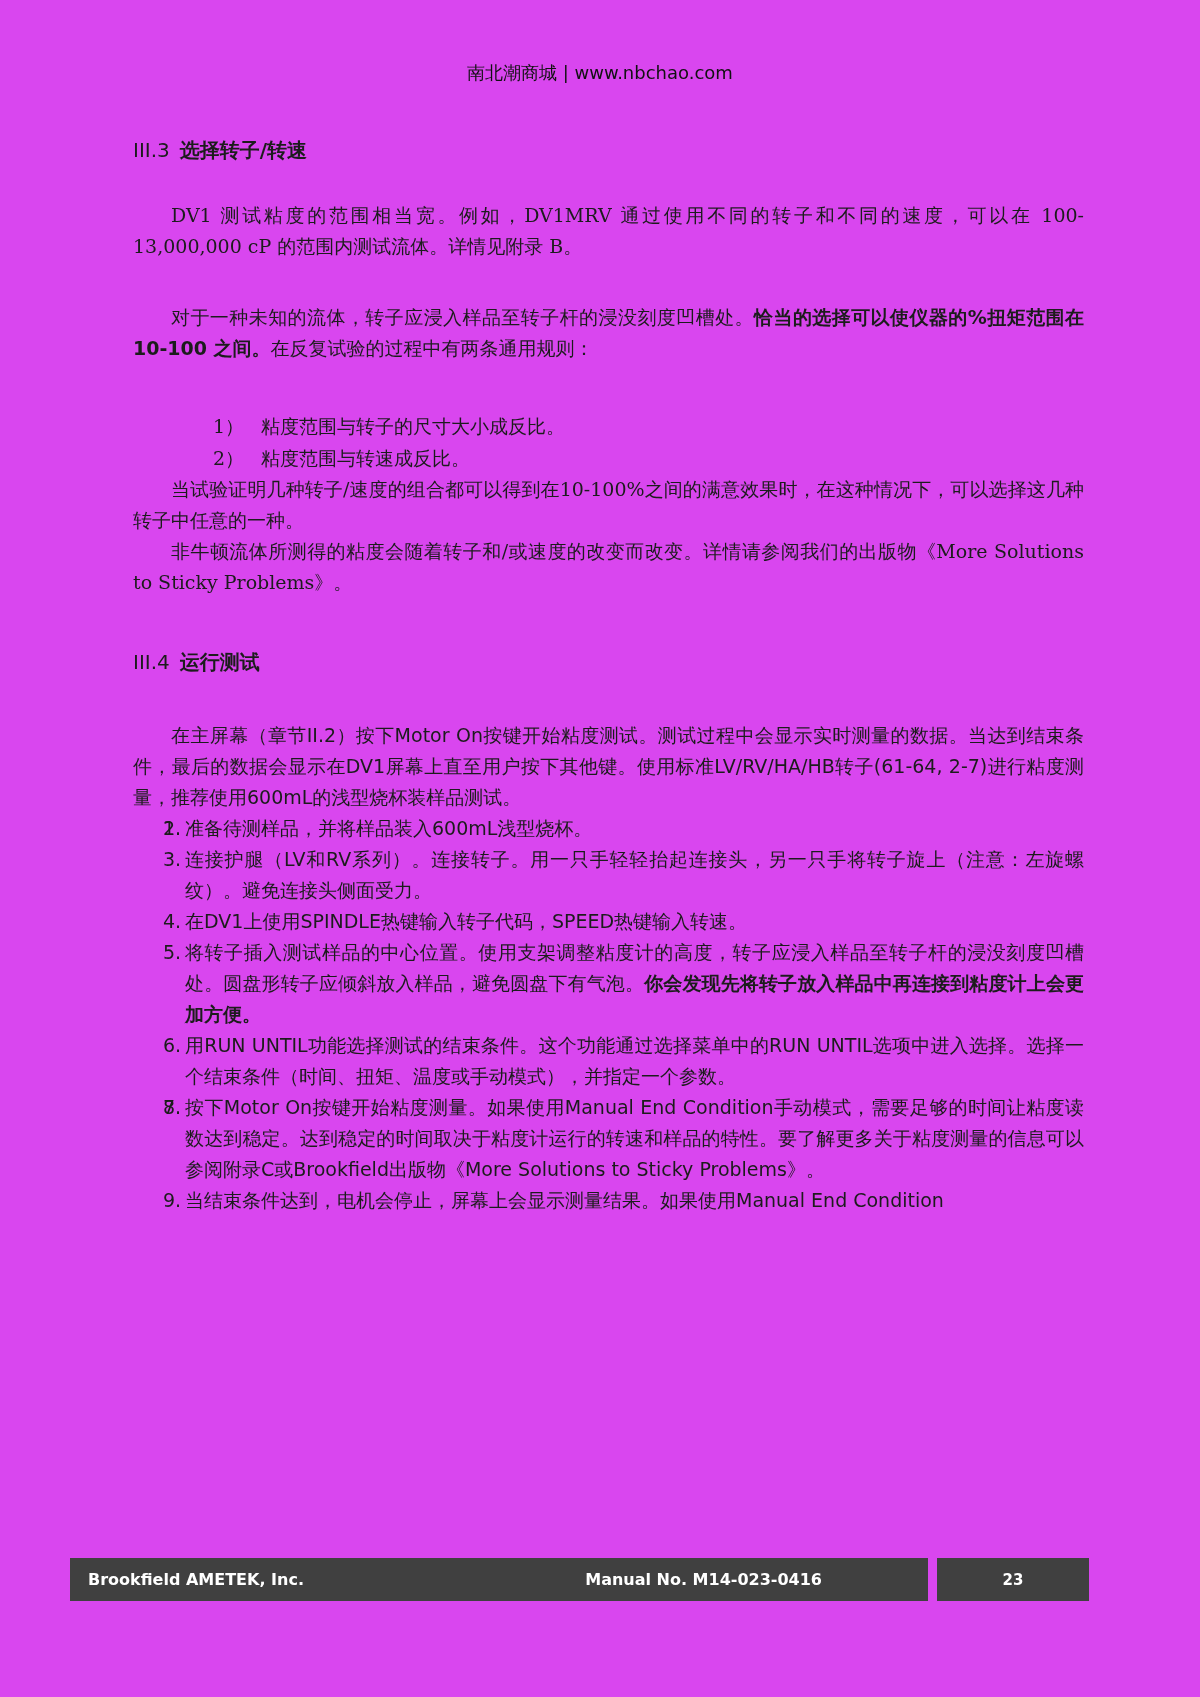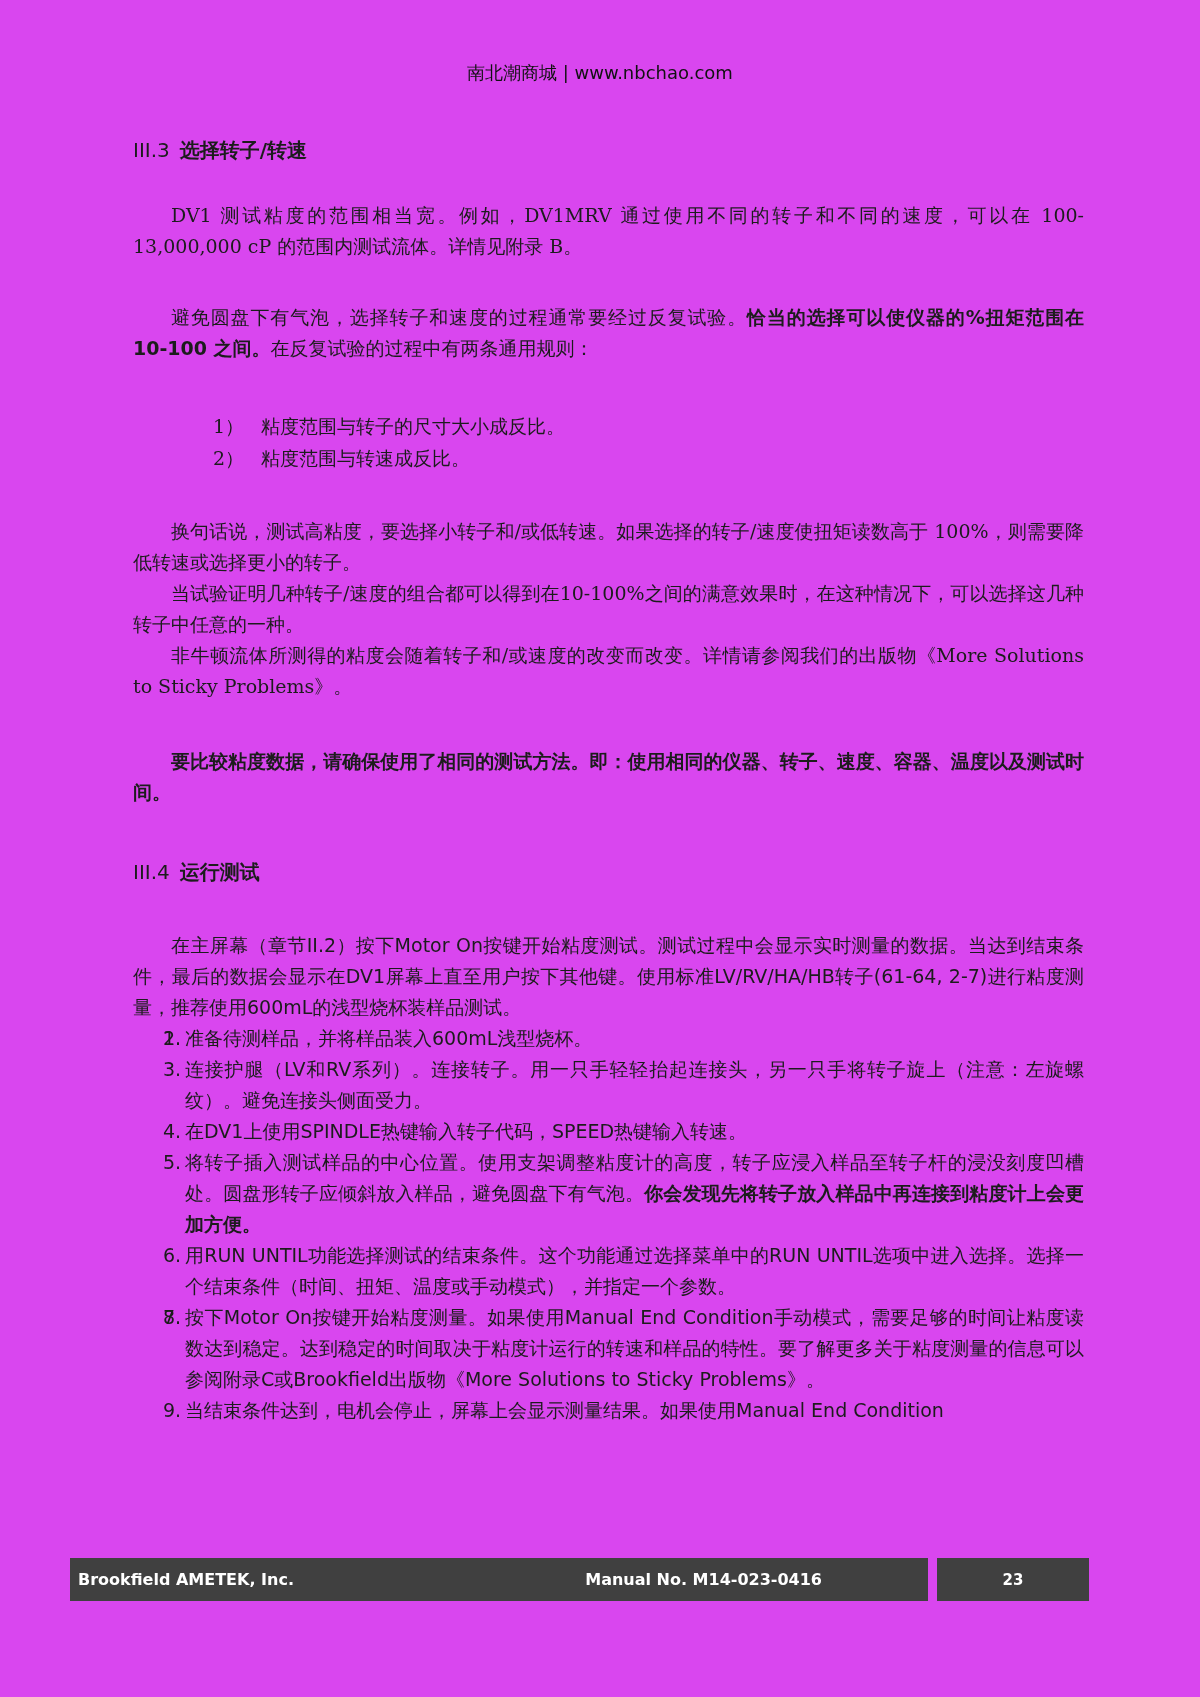--- a/index.html
+++ b/index.html
@@ -81,21 +81,21 @@
     position: absolute;
     left: 70px;
     top: 0;
     width: 858px;
     height: 43px;
     background: #404040;
     color: #ffffff;
     display: flex;
     align-items: center;
     justify-content: space-between;
-    padding-left: 8px;
+    padding-left: 18px;
     padding-right: 106px;
   }
   .footer .bar-main .company { font-size: 16px; font-weight: 600; }
   .footer .bar-main .manual-no { font-size: 16px; font-weight: 700; margin-left: 27px; }
   .footer .bar-page {
     position: absolute;
     left: 937px;
     top: 0;
     width: 152px;
     height: 43px;
@@ -116,38 +116,36 @@
   <div class="doc-header">南北潮商城 | www.nbchao.com</div>
 
   <div class="content">
 
     <div class="section-heading">
       <span class="sec-num">III.3</span><span class="sec-title">选择转子/转速</span>
     </div>
 
     <p class="body indent mt-p1">DV1 测试粘度的范围相当宽。例如，DV1MRV 通过使用不同的转子和不同的速度，可以在 100-13,000,000 cP 的范围内测试流体。详情见附录 B。</p>
 
-    <p class="body indent mt-p2"><span>避免圆盘下有气泡，选择转子和速度的过程通常要经过反复试验。</span><span class="bold-run">恰当的选择可以使仪器的%扭矩范围在 10-100 之间。</span><span>在反复试验的过程中有两条通用规则：</span></p>
+    <p class="body indent mt-p2"><span>对于一种未知的流体，转子应浸入样品至转子杆的浸没刻度凹槽处。</span><span class="bold-run">恰当的选择可以使仪器的%扭矩范围在 10-100 之间。</span><span>在反复试验的过程中有两条通用规则：</span></p>
 
     <ul class="rules">
       <li>
         <span class="rule-num">1）</span>
         <span>粘度范围与转子的尺寸大小成反比。</span>
       </li>
       <li>
         <span class="rule-num">2）</span>
         <span>粘度范围与转速成反比。</span>
       </li>
     </ul>
 
-    <p class="body indent mt-p3">换句话说，测试高粘度，要选择小转子和/或低转速。如果选择的转子/速度使扭矩读数高于 100%，则需要降低转速或选择更小的转子。</p>
     <p class="body indent">当试验证明几种转子/速度的组合都可以得到在10-100%之间的满意效果时，在这种情况下，可以选择这几种转子中任意的一种。</p>
     <p class="body indent">非牛顿流体所测得的粘度会随着转子和/或速度的改变而改变。详情请参阅我们的出版物《More Solutions to Sticky Problems》。</p>
 
-    <p class="body sans indent mt-p6 bold-run">要比较粘度数据，请确保使用了相同的测试方法。即：使用相同的仪器、转子、速度、容器、温度以及测试时间。</p>
 
     <div class="section-heading">
       <span class="sec-num">III.4</span><span class="sec-title">运行测试</span>
     </div>
 
     <p class="body sans indent mt-s34p1">在主屏幕（章节II.2）按下Motor On按键开始粘度测试。测试过程中会显示实时测量的数据。当达到结束条件，最后的数据会显示在DV1屏幕上直至用户按下其他键。使用标准LV/RV/HA/HB转子(61-64, 2-7)进行粘度测量，推荐使用600mL的浅型烧杯装样品测试。</p>
 
     <ol class="steps">
       <li>
         <span class="step-num">1.</span>

